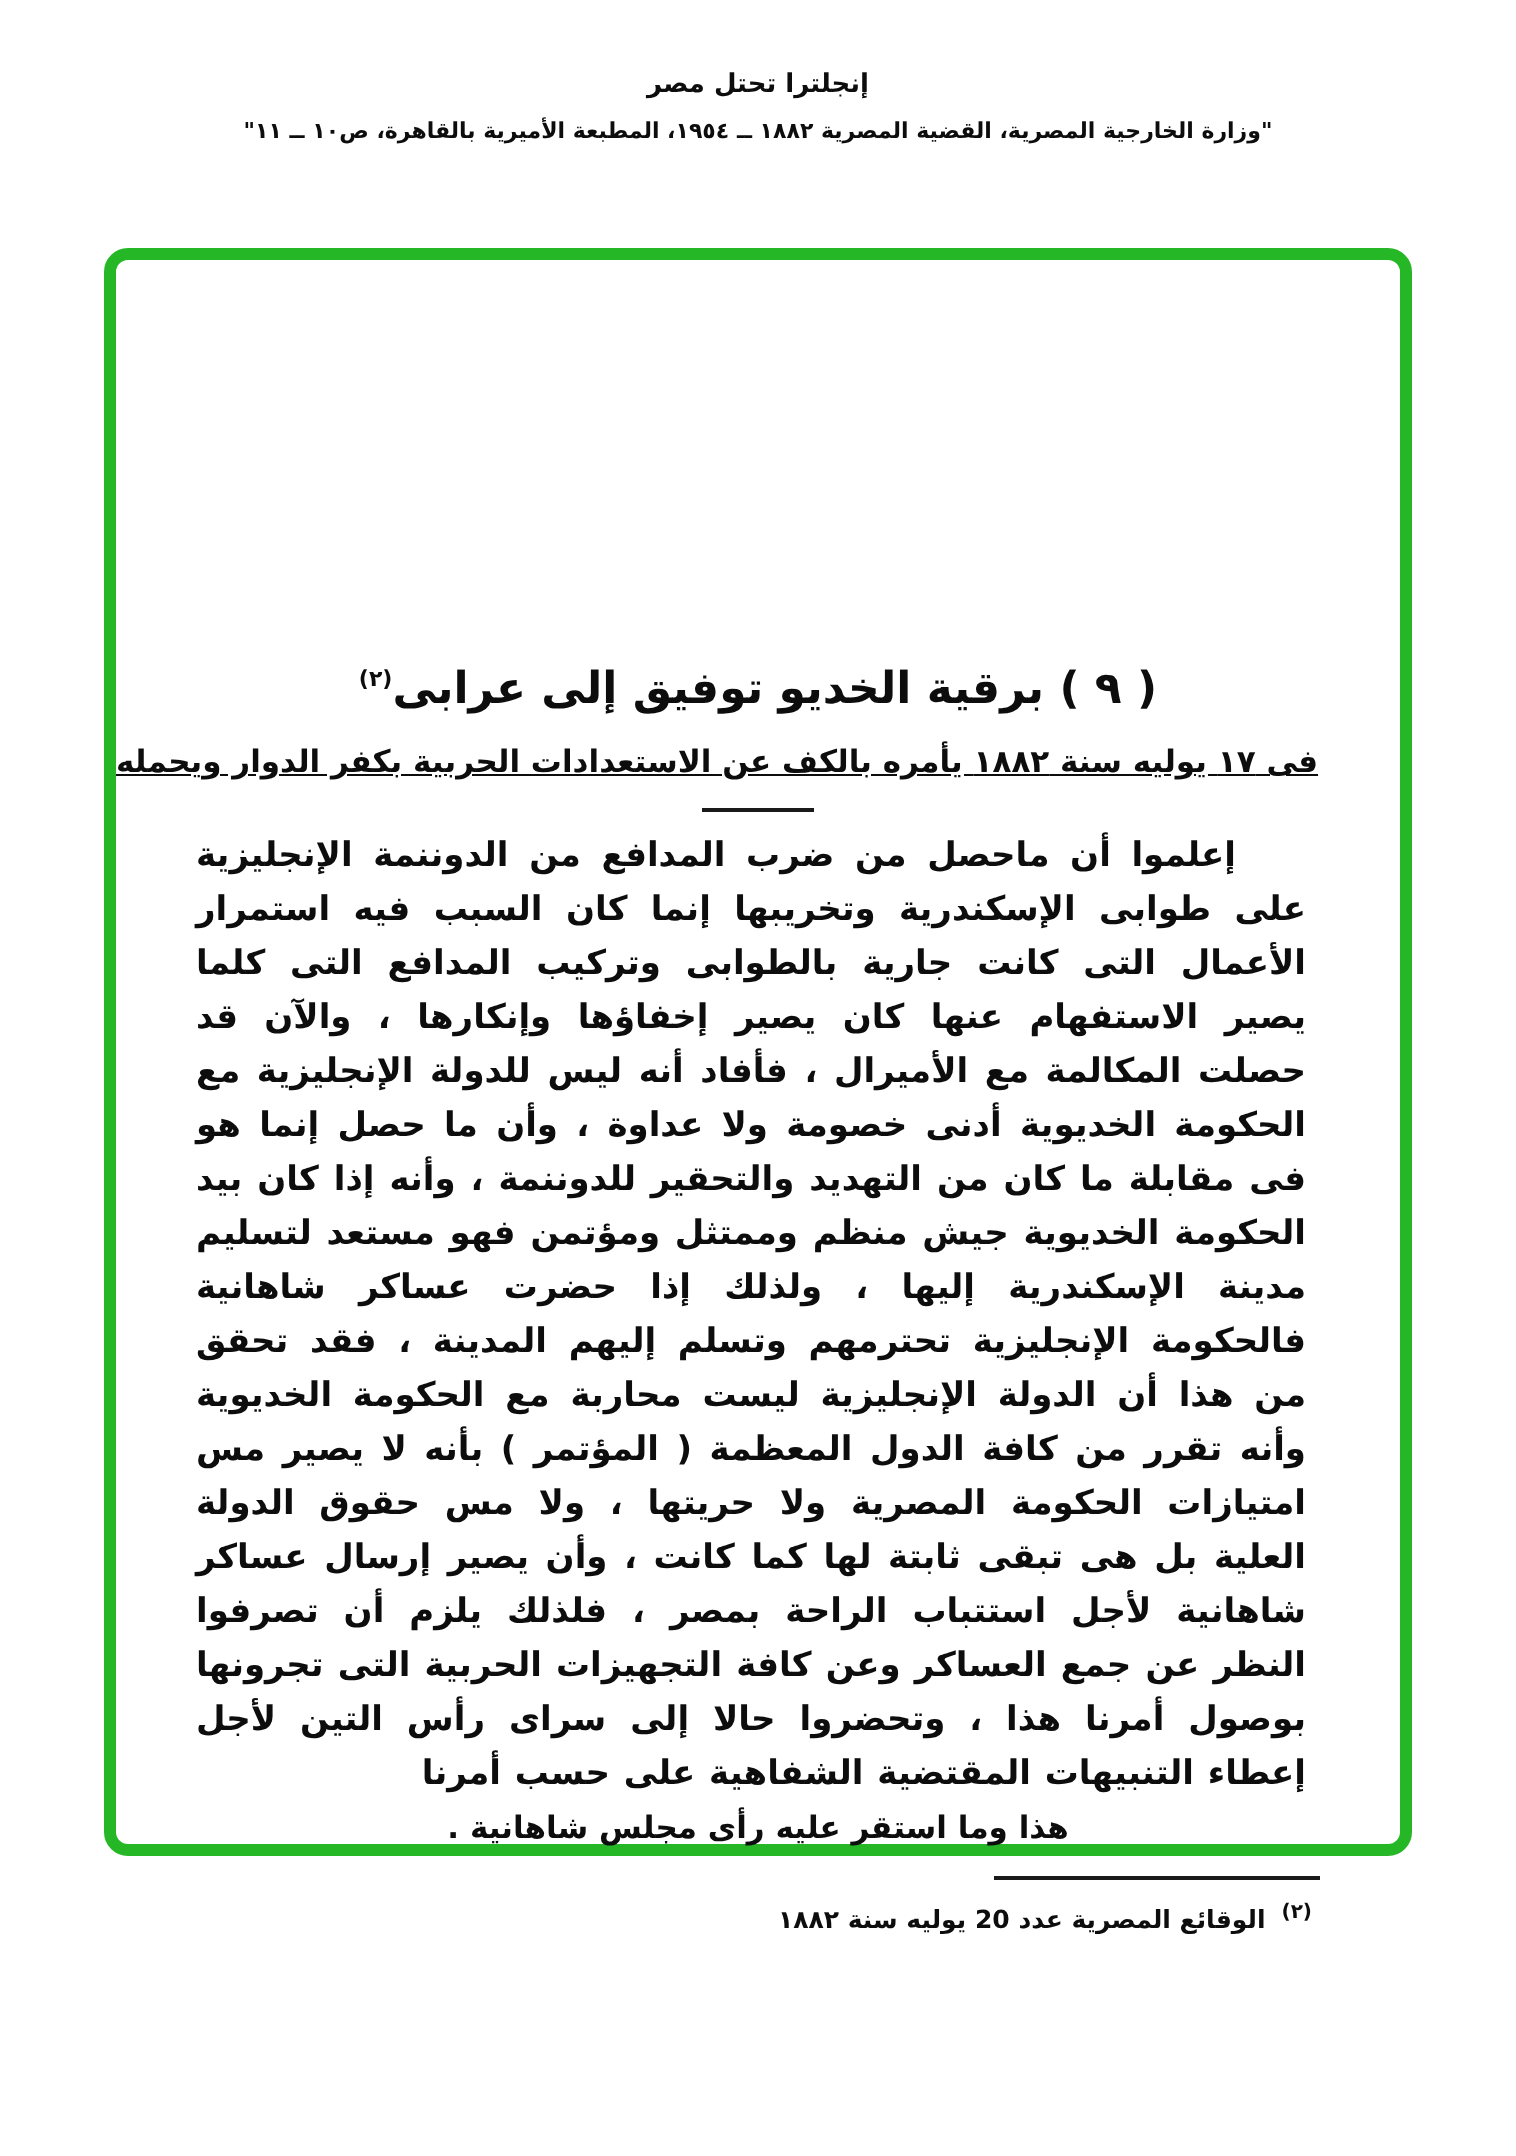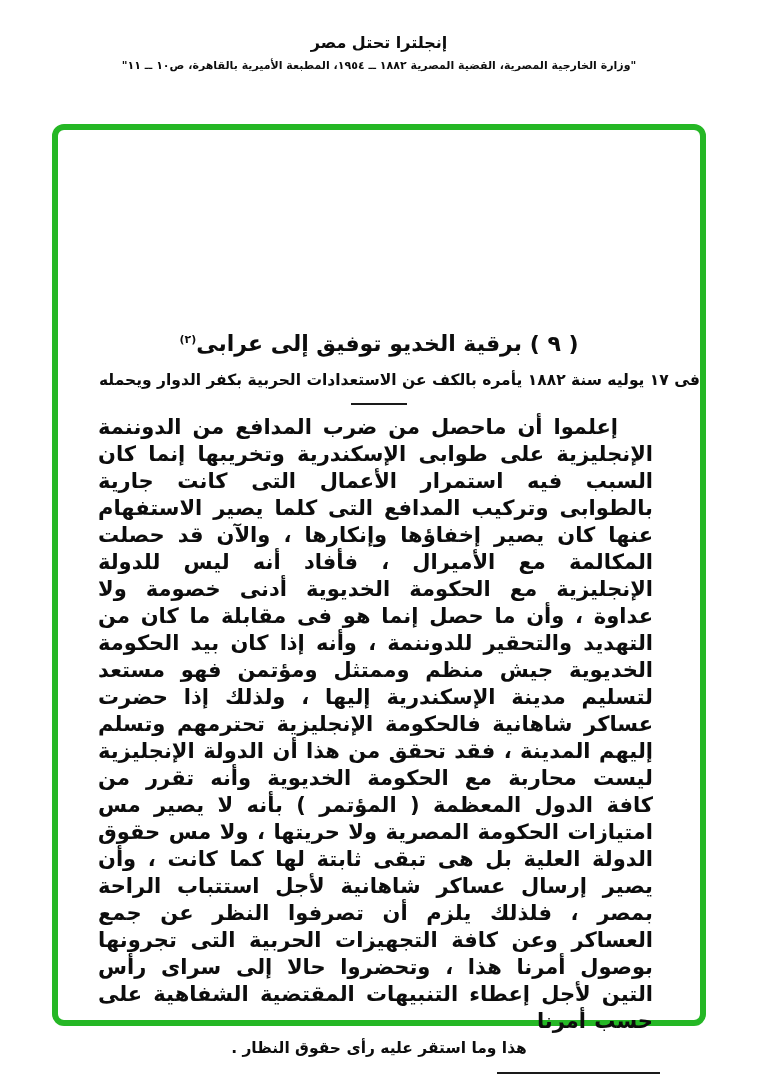--- a/index.html
+++ b/index.html
@@ -12,39 +12,39 @@
     font-family: "DejaVu Sans", sans-serif;
     color: #0d0d0d;
   }
   .page-header {
     direction: rtl;
     text-align: center;
     padding-top: 34px;
     font-weight: bold;
   }
   .page-header .hdr-line1 {
-    font-size: 16px;
+    font-size: 13px;
     line-height: 18px;
   }
   .page-header .hdr-line2 {
     font-size: 15px;
     line-height: 20px;
     margin-top: 5px;
   }
   .page-header .hdr-line3 {
     font-size: 11px;
     line-height: 15px;
     margin-top: 6px;
   }
   .doc-frame {
     position: absolute;
     left: 52px;
     top: 124px;
     width: 654px;
-    height: 902px;
+    height: 804px;
     box-sizing: border-box;
     border: 6px solid #25b725;
     border-radius: 12px;
     background: #ffffff;
   }
   .doc-page {
     position: relative;
     direction: rtl;
     width: 100%;
     height: 100%;
@@ -57,37 +57,38 @@
     font-size: 22px;
     line-height: 28px;
     font-weight: bold;
     letter-spacing: 0.5px;
   }
   .doc-title sup {
     font-size: 11px;
     vertical-align: super;
   }
   .doc-subtitle {
-    text-align: right;
+    text-align: left;
     font-size: 15.5px;
     line-height: 24px;
     margin-top: 10px;
+    text-decoration: underline;
   }
   .title-divider {
     width: 56px;
     height: 0;
     border-top: 2.5px solid #1a1a1a;
     margin: 11px auto 9px auto;
   }
   .doc-body {
     margin: 6px 47px 0 40px;
     direction: rtl;
     text-align: justify;
     text-indent: 35px;
-    font-size: 21px;
+    font-size: 17px;
     line-height: 27px;
     word-spacing: 1px;
   }
   .doc-closing {
     direction: rtl;
     text-align: center;
     font-size: 15.5px;
     line-height: 27px;
     margin-top: 0;
   }
@@ -124,20 +125,20 @@
     <h1 class="doc-title"><span>( ٩ ) برقية الخديو توفيق إلى عرابى</span><sup>(٢)</sup></h1>
 
     <div class="doc-subtitle">
       <div>فى ١٧ يوليه سنة ١٨٨٢ يأمره بالكف عن الاستعدادات الحربية بكفر الدوار ويحمله</div>
     </div>
 
     <div class="title-divider"></div>
 
     <p class="doc-body">إعلموا أن ماحصل من ضرب المدافع من الدوننمة الإنجليزية على طوابى الإسكندرية وتخريبها إنما كان السبب فيه استمرار الأعمال التى كانت جارية بالطوابى وتركيب المدافع التى كلما يصير الاستفهام عنها كان يصير إخفاؤها وإنكارها ، والآن قد حصلت المكالمة مع الأميرال ، فأفاد أنه ليس للدولة الإنجليزية مع الحكومة الخديوية أدنى خصومة ولا عداوة ، وأن ما حصل إنما هو فى مقابلة ما كان من التهديد والتحقير للدوننمة ، وأنه إذا كان بيد الحكومة الخديوية جيش منظم وممتثل ومؤتمن فهو مستعد لتسليم مدينة الإسكندرية إليها ، ولذلك إذا حضرت عساكر شاهانية فالحكومة الإنجليزية تحترمهم وتسلم إليهم المدينة ، فقد تحقق من هذا أن الدولة الإنجليزية ليست محاربة مع الحكومة الخديوية وأنه تقرر من كافة الدول المعظمة ( المؤتمر ) بأنه لا يصير مس امتيازات الحكومة المصرية ولا حريتها ، ولا مس حقوق الدولة العلية بل هى تبقى ثابتة لها كما كانت ، وأن يصير إرسال عساكر شاهانية لأجل استتباب الراحة بمصر ، فلذلك يلزم أن تصرفوا النظر عن جمع العساكر وعن كافة التجهيزات الحربية التى تجرونها بوصول أمرنا هذا ، وتحضروا حالا إلى سراى رأس التين لأجل إعطاء التنبيهات المقتضية الشفاهية على حسب أمرنا</p>
 
-    <div class="doc-closing">هذا وما استقر عليه رأى حقوق النظار .</div>
+    <div class="doc-closing">هذا وما استقر عليه رأى مجلس شاهانية .</div>
 
     <div class="footnote-rule"></div>
 
     <div class="doc-footnote"><span class="fn-marker">(٢)</span><span>الوقائع المصرية عدد 20 يوليه سنة ١٨٨٢</span></div>
 
   </div>
 </div>
 
 </body></html>

